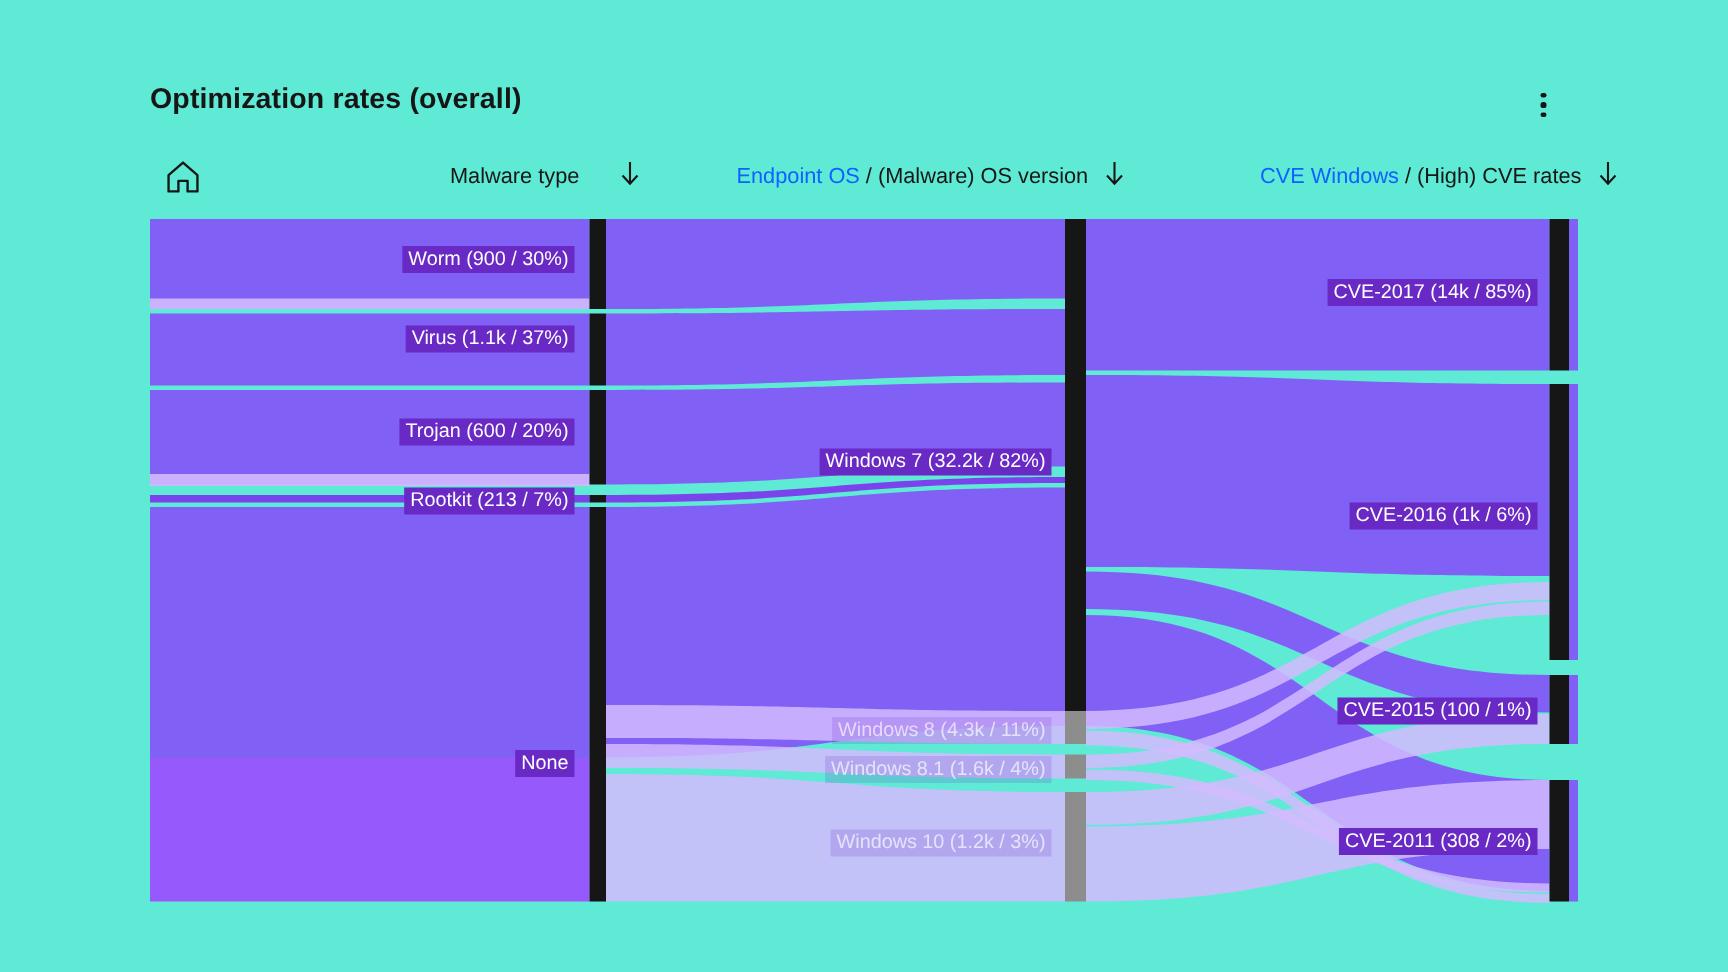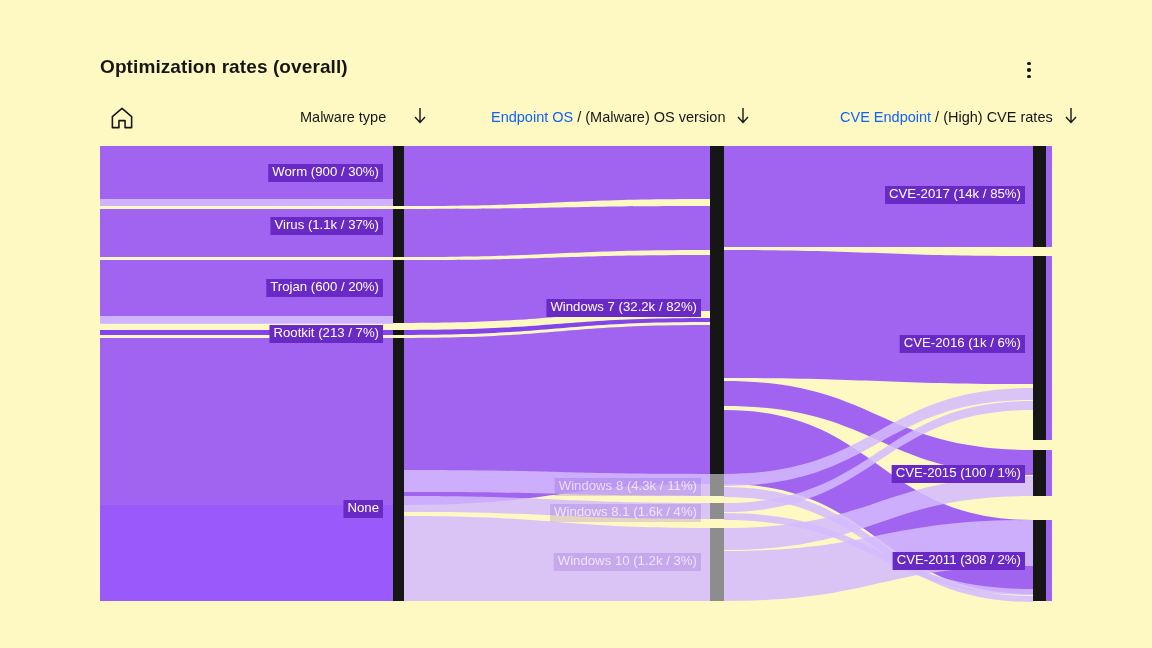--- a/index.html
+++ b/index.html
@@ -13,21 +13,21 @@
     font-family: "Liberation Sans", sans-serif;
     color: #21272a;
     overflow: hidden;
     position: relative;
   }
   #card {
     position: absolute;
     left: 0; top: 0;
     width: 1152px;
     height: 648px;
-    background: #fef9c3;
+    background: #5eead4;
   }
   #chart-title {
     position: absolute;
     left: 100px;
     top: 56px;
     font-size: 19px;
     font-weight: bold;
     letter-spacing: 0.1px;
     color: #161616;
     white-space: nowrap;
@@ -141,21 +141,21 @@
       <span class="sep">/</span>
       <span class="rest">(Malware) OS version</span>
       <span class="arrow">
         <svg width="16" height="20" viewBox="0 0 16 20">
             <path d="M8 2 L8 16 M3 11 L8 16.5 L13 11" fill="none" stroke="#161616" stroke-width="1.4"></path>
           </svg>
       </span>
     </div>
 
     <div class="col-head" id="head-c3">
-      <span class="acc">CVE Endpoint</span>
+      <span class="acc">CVE Windows</span>
       <span class="sep">/</span>
       <span class="rest">(High) CVE rates</span>
       <span class="arrow">
         <svg width="16" height="20" viewBox="0 0 16 20">
             <path d="M8 2 L8 16 M3 11 L8 16.5 L13 11" fill="none" stroke="#161616" stroke-width="1.4"></path>
           </svg>
       </span>
     </div>
   </div>
 

